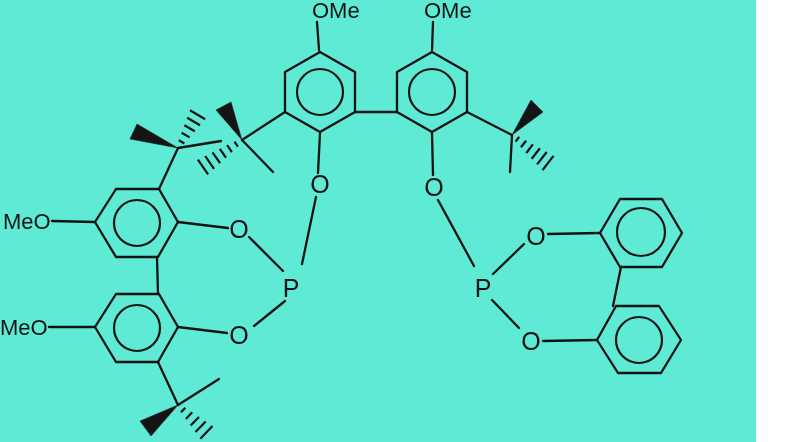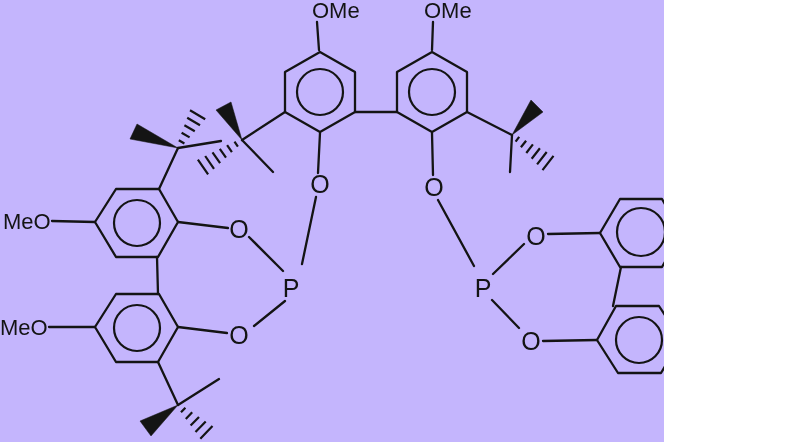--- a/index.html
+++ b/index.html
@@ -1,19 +1,19 @@
 <!DOCTYPE html>
 <html><head>
 <meta charset="utf-8">
 <style>
   html,body{margin:0;padding:0;background:#ffffff;}
   .canvas{
     position:relative;
-    width:664px;height:442px;
-    background:#c4b5fd;
+    width:756px;height:442px;
+    background:#5eead4;
     overflow:hidden;
     font-family:"Liberation Sans", sans-serif;
   }
   svg{position:absolute;left:0;top:0;}
   .bond{stroke:#141414;stroke-width:2.3;fill:none;stroke-linecap:round;}
   .ring{stroke:#141414;stroke-width:2.3;fill:none;stroke-linejoin:round;}
   .arom{stroke:#141414;stroke-width:2.2;fill:none;}
   .hash{stroke:#141414;stroke-width:2.2;fill:none;stroke-linecap:butt;}
   .wedge{fill:#141414;stroke:#141414;stroke-width:0.5;stroke-linejoin:round;}
   .atom{fill:#141414;font-size:25px;}

